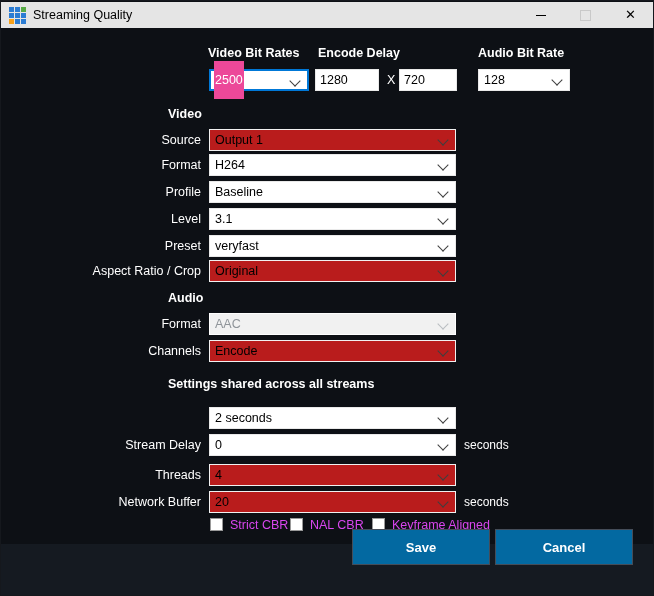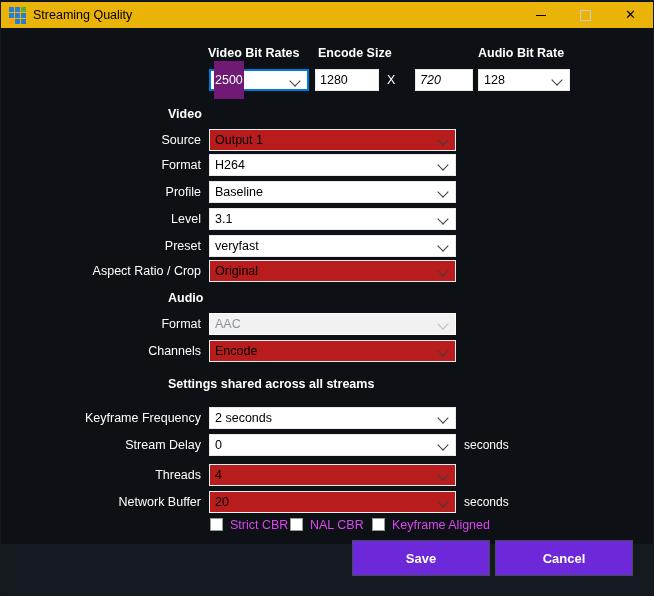--- a/index.html
+++ b/index.html
@@ -3,21 +3,21 @@
 <meta charset="utf-8">
 <style>
   html,body{margin:0;padding:0;background:#000;}
   *{font-family:"Liberation Sans",sans-serif;}
   .window{
     position:relative;width:654px;height:596px;overflow:hidden;
     background:#0d1015;box-sizing:border-box;border:1px solid #15181d;
   }
   
   .titlebar{
-    position:absolute;top:1px;left:0;right:0;height:26px;background:#eab308;
+    position:absolute;top:1px;left:0;right:0;height:26px;background:#e5e5e5;
     display:flex;align-items:center;border-bottom:1px solid #000;
   }
   .appicon{width:17px;height:17px;margin:0 7px 0 8px;display:grid;
     grid-template-columns:5px 5px 5px;grid-template-rows:5px 5px 5px;gap:1px;}
   .appicon span{display:block;width:5px;height:5px;}
   .wtitle{font-size:12.5px;color:#000;line-height:26px;}
   .wspacer{flex:1;}
   .wbtn{width:45px;height:26px;display:flex;align-items:center;justify-content:center;cursor:default;}
   .glyph-min{width:10px;height:0;border-top:1px solid #000;}
   .glyph-max{width:9px;height:9px;border:1px solid #c9c9c9;}
@@ -31,33 +31,33 @@
   .combo{position:absolute;box-sizing:border-box;height:22px;background:#fff;border:1px solid #e9e9e9;}
   .combo .val{position:absolute;left:5px;top:1px;line-height:19px;font-size:12.5px;color:#000;white-space:nowrap;}
   .chev{position:absolute;right:8px;top:6px;width:7px;height:7px;
     border-right:1.3px solid #3f3f3f;border-bottom:1.3px solid #3f3f3f;transform:rotate(45deg);}
   .combo.gray{background:#b91c1c;border-color:#f1f1f1;}
   .combo.disabled{background:#f1f1f1;border-color:#fefefe;}
   .combo.disabled .val{color:#8f9499;}
   .combo.disabled .chev{border-color:#b9bdc1;}
   .combo.focused{border:2px solid #0078d7;}
   .combo.focused .val{top:1px;left:3px;line-height:16px;}
-  .combo.focused .val .sel{background:#701a75;color:#fff;padding:12px 1px;}
+  .combo.focused .val .sel{background:#ec4899;color:#fff;padding:12px 1px;}
   .tinput{position:absolute;box-sizing:border-box;height:22px;background:#fff;border:1px solid #e9e9e9;
     font-size:12.5px;color:#000;padding:0 4px;outline:none;}
   .tlabel{position:absolute;font-size:12.5px;font-weight:bold;color:#fff;white-space:nowrap;}
   .xsep{position:absolute;font-size:12.5px;color:#fff;line-height:22px;}
   
   .cbx{position:absolute;display:flex;align-items:center;height:15px;}
   .cbx .box{width:13px;height:13px;background:#fff;border:1px solid #999;box-sizing:border-box;}
   .cbx .cblabel{margin-left:7px;font-size:12.5px;color:#d946ef;white-space:nowrap;}
   
   .footer{position:absolute;left:0;right:0;top:516px;bottom:0;background:#151a21;}
-  .btn{position:absolute;top:512px;width:138px;height:36px;box-sizing:border-box;
-    background:#6d28d9;border:1px solid #454d59;color:#fff;font-size:13px;font-weight:bold;
+  .btn{position:absolute;top:501px;width:138px;height:36px;box-sizing:border-box;
+    background:#0369a1;border:1px solid #454d59;color:#fff;font-size:13px;font-weight:bold;
     display:flex;align-items:center;justify-content:center;cursor:default;}
 </style>
 </head>
 <body>
 
 <div class="window">
 
   <div class="titlebar">
     <div class="appicon">
       <span style="background: rgb(43, 124, 211);"></span>
@@ -79,30 +79,30 @@
         <div class="glyph-max"></div>
       </div>
     <div class="wbtn">
         <div class="glyph-close">✕</div>
       </div>
   </div>
 
   <div class="body">
 
     <div class="tlabel" style="left:207px;top:18px;">Video Bit Rates</div>
-    <div class="tlabel" style="left:317px;top:18px;">Encode Size</div>
+    <div class="tlabel" style="left:317px;top:18px;">Encode Delay</div>
     <div class="tlabel" style="left:477px;top:18px;">Audio Bit Rate</div>
 
     <div class="combo focused" style="left:208px;top:41px;width:100px;">
       <span class="val"><span class="sel">2500</span></span>
       <span class="chev"></span>
     </div>
     <input class="tinput" style="left: 314px; top: 41px; width: 64px;" value="1280">
     <div class="xsep" style="left:386px;top:41px;">X</div>
-    <input class="tinput" style="left: 414px; top: 41px; width: 58px; font-style: italic;" value="720">
+    <input class="tinput" style="left: 398px; top: 41px; width: 58px;" value="720">
     <div class="combo" style="left:477px;top:41px;width:92px;">
       <span class="val">128</span>
       <span class="chev"></span>
     </div>
 
     <div class="hdr" style="left:167px;top:79px;">Video</div>
 
     <div class="rlabel" style="top:101px;">Source</div>
     <div class="combo gray" style="left:208px;top:101px;width:247px;">
       <span class="val">Output 1</span>
@@ -148,21 +148,20 @@
     </div>
 
     <div class="rlabel" style="top:312px;">Channels</div>
     <div class="combo gray" style="left:208px;top:312px;width:247px;">
       <span class="val">Encode</span>
       <span class="chev"></span>
     </div>
 
     <div class="hdr" style="left:167px;top:349px;">Settings shared across all streams</div>
 
-    <div class="rlabel" style="top:379px;">Keyframe Frequency</div>
     <div class="combo" style="left:208px;top:379px;width:247px;">
       <span class="val">2 seconds</span>
       <span class="chev"></span>
     </div>
 
     <div class="rlabel" style="top:406px;">Stream Delay</div>
     <div class="combo" style="left:208px;top:406px;width:247px;">
       <span class="val">0</span>
       <span class="chev"></span>
     </div>

